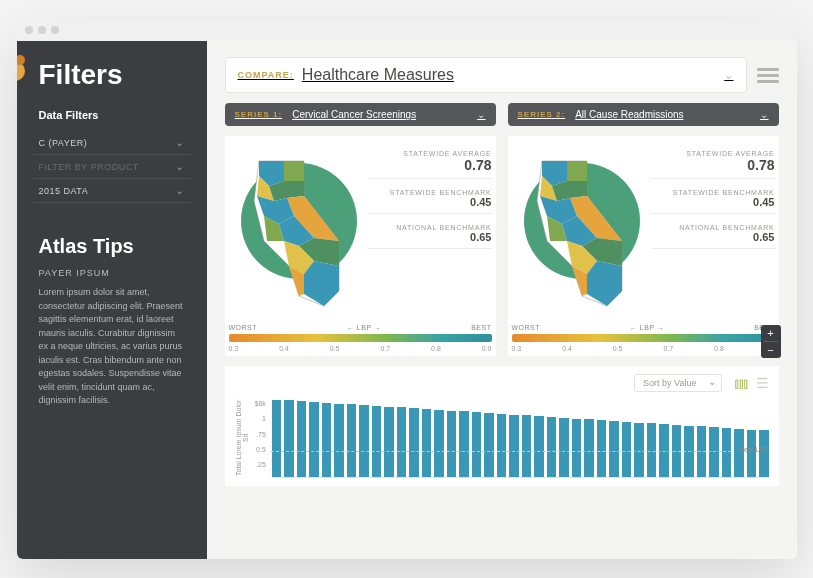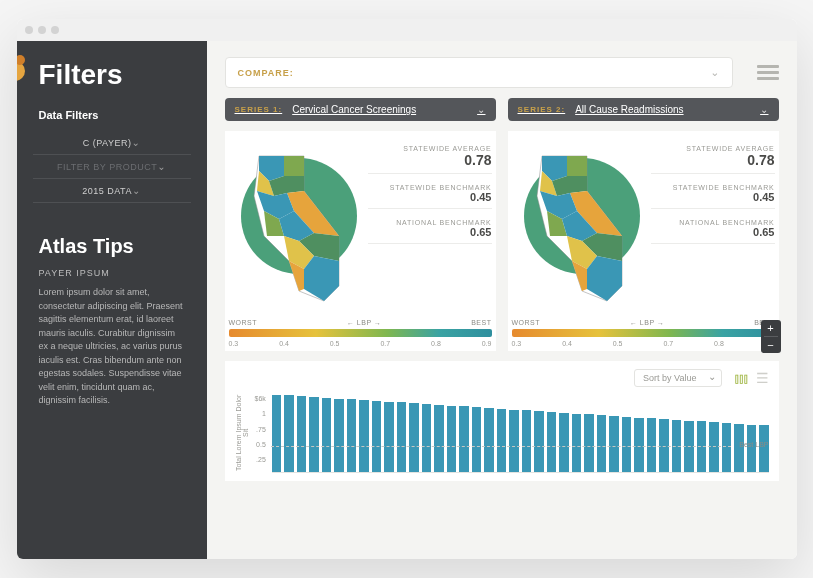--- a/index.html
+++ b/index.html
@@ -8,29 +8,29 @@
   .chrome { height:22px; background:#f0f0f0; display:flex; align-items:center; padding:0 8px; gap:5px; }
   .dot { width:8px; height:8px; border-radius:50%; background:#d3d3d3; }
   .app { flex:1; display:flex; overflow:hidden; background:#f4f4f2; }
   
   .sidebar { width:190px; background:#3b3d40; color:#fff; display:flex; flex-direction:column; padding:18px 16px; position:relative; font-size:11px; }
   .logo { position:absolute; left:-18px; top:14px; width:28px; height:28px; }
   .logo .big { position:absolute; width:20px; height:20px; border-radius:50%; background:#e5a540; top:6px; left:6px;}
   .logo .sml { position:absolute; width:10px; height:10px; border-radius:50%; background:#d07f2a; top:0px; left:16px;}
   .side-h1 { font-size:28px; font-weight:700; margin:0 0 14px 6px; }
   .side-sub { font-size:11px; font-weight:700; margin:4px 0 10px 6px; }
-  .filter-row { display:flex; justify-content:center; align-items:center; padding:6px 6px; border-bottom:1px solid #4e5053; color:#cfcfcf; font-size:9px; letter-spacing:.5px; }
+  .filter-row { display:flex; justify-content:space-between; align-items:center; padding:6px 6px; border-bottom:1px solid #4e5053; color:#cfcfcf; font-size:9px; letter-spacing:.5px; }
   .filter-row.muted { color:#6b6d70; }
   .chev { font-size:10px; color:#9c9c9c; }
   .tips-h { font-size:20px; font-weight:700; margin:32px 0 10px 6px; }
   .tips-sub { font-size:9px; letter-spacing:1px; color:#bdbdbd; margin:0 0 8px 6px; }
   .tips-body { font-size:9px; line-height:1.5; color:#b7b7b7; margin:0 6px; }
   
   .main { flex:1; padding:16px 18px; overflow:hidden; display:flex; flex-direction:column; gap:10px; }
-  .toprow { display:flex; align-items:center; gap:24px; }
+  .toprow { display:flex; align-items:center; gap:10px;text-decoration:underline; }
   .compare-box { flex:1; background:#fff; border:1px solid #e3e3e0; border-radius:4px; padding:8px 12px; display:flex; align-items:center; gap:8px; }
   .compare-label { font-size:9px; letter-spacing:1px; color:#c7a04a; font-weight:700; }
   .compare-title { font-size:16px; font-weight:500; color:#4a4a48; }
   .compare-chev { margin-left:auto; color:#b9b9b5; font-size:11px; }
   .hamb { width:22px; display:flex; flex-direction:column; gap:3px; cursor:pointer;}
   .hamb div { height:3px; background:#b5b5b0; border-radius:1px; }
   .series-row { display:flex; gap:12px; }
   .series-pill { flex:1; background:#54565a; color:#fff; border-radius:4px; padding:6px 10px; display:flex; align-items:center; gap:10px; font-size:10px;text-decoration:underline; }
   .series-tag { font-size:8px; letter-spacing:1px; color:#c7a04a; font-weight:700; }
   .series-pill .chev { margin-left:auto; color:#d9d9d9; }
@@ -103,20 +103,21 @@
 
       <h2 class="tips-h">Atlas Tips</h2>
       <div class="tips-sub">PAYER IPSUM</div>
       <p class="tips-body">Lorem ipsum dolor sit amet, consectetur adipiscing elit. Praesent sagittis elementum erat, id laoreet mauris iaculis. Curabitur dignissim ex a neque ultricies, ac varius purus iaculis est. Cras bibendum ante non egestas sodales. Suspendisse vitae velit enim, tincidunt quam ac, dignissim facilisis.</p>
     </aside>
 
     <main class="main">
       <div class="toprow">
         <div class="compare-box">
           <span class="compare-label">COMPARE:</span>
+          <span class="compare-title">Healthcare Measures</span>
           <span class="compare-chev">⌄</span>
         </div>
         <div class="hamb">
             <div></div>
             <div></div>
             <div></div>
           </div>
       </div>
 
       <div class="series-row">

